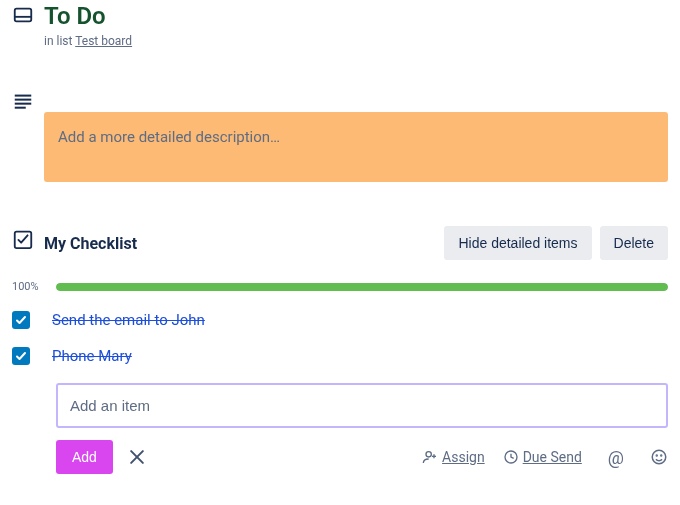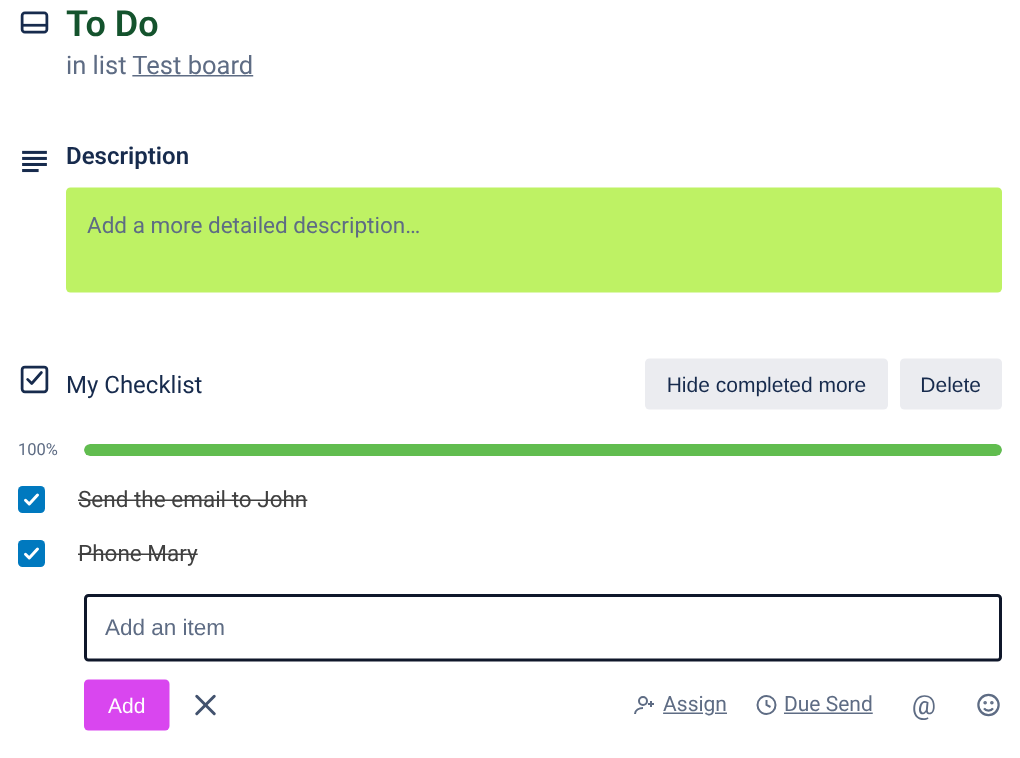--- a/index.html
+++ b/index.html
@@ -27,57 +27,57 @@
 
   
   .title-section { margin-top: 2px; }
   .card-title {
     font-size: 24px;
     font-weight: 600;
     color: #14532d;
     line-height: 28px;
   }
   .list-line {
-    font-size: 17px;
+    font-size: 12px;
     color: #5e6c84;
     margin-top: 4px;
   }
   .list-name {
     text-decoration: underline;
     color: #5e6c84;
     cursor: pointer;
   }
 
   
   .desc-section { margin-top: 40px; }
   .section-heading {
     font-size: 16px;
     font-weight: 600;
     color: #172b4d;
   }
   .desc-placeholder {
-    margin-top: 12px;
-    background: #bef264;
+    margin-top: 24px;
+    background: #fdba74;
     color: #5e6c84;
     font-size: 15px;
     padding: 16px 14px 36px 14px;
     border-radius: 3px;
     cursor: pointer;
   }
 
   
   .checklist-section { margin-top: 44px; }
   .checklist-header {
     display: flex;
     align-items: center;
     justify-content: space-between;
   }
   .checklist-title {
     font-size: 16px;
-    font-weight: 400;
+    font-weight: 700;
   }
   .checklist-actions { display: flex; gap: 8px; }
   .btn-gray {
     background: #ebecf0;
     border: none;
     color: #172b4d;
     font-size: 14px;
     padding: 9px 14px;
     border-radius: 3px;
     cursor: pointer;
@@ -120,28 +120,28 @@
     border-radius: 3px;
     background: #0079bf;
     display: flex;
     align-items: center;
     justify-content: center;
     margin-right: 22px;
     cursor: pointer;
   }
   .check-item-text {
     font-size: 15px;
-    color: #404040;
+    color: #1d4ed8;
     text-decoration: line-through;
   }
 
   .add-item-row { margin-top: 18px; padding-left: 44px; }
   .add-item-input {
     width: 100%;
-    border: 2px solid #0f172a;
+    border: 2px solid #c4b5fd;
     border-radius: 3px;
     padding: 12px 12px;
     font-size: 15px;
     color: #172b4d;
     outline: none;
   }
   .add-item-input::placeholder { color: #5e6c84; }
 
   .add-item-actions {
     margin-top: 12px;
@@ -207,37 +207,36 @@
 <div class="section desc-section">
   <div class="section-icon">
     <svg width="22" height="22" viewBox="0 0 24 24" fill="#172b4d">
       <rect x="3" y="5" width="18" height="2.2"></rect>
       <rect x="3" y="9.4" width="18" height="2.2"></rect>
       <rect x="3" y="13.8" width="18" height="2.2"></rect>
       <rect x="3" y="18.2" width="12" height="2.2"></rect>
     </svg>
   </div>
   <div class="section-body">
-    <div class="section-heading">Description</div>
     <div class="desc-placeholder">Add a more detailed description…</div>
   </div>
 </div>
 
 <div class="section checklist-section">
   <div class="section-icon">
     <svg width="22" height="22" viewBox="0 0 24 24" fill="none" stroke="#172b4d" stroke-width="2">
       <rect x="3" y="4" width="18" height="18" rx="2"></rect>
       <polyline points="7,13 10,16 17,8" stroke-linecap="round" stroke-linejoin="round"></polyline>
     </svg>
   </div>
   <div class="section-body">
     <div class="checklist-header">
       <div class="checklist-title">My Checklist</div>
       <div class="checklist-actions">
-        <button class="btn-gray">Hide completed more</button>
+        <button class="btn-gray">Hide detailed items</button>
         <button class="btn-gray">Delete</button>
       </div>
     </div>
   </div>
 </div>
 
 <div class="progress-row">
   <div class="progress-pct">100%</div>
   <div class="progress-bar">
     <div class="progress-fill" style="width:100%"></div>

